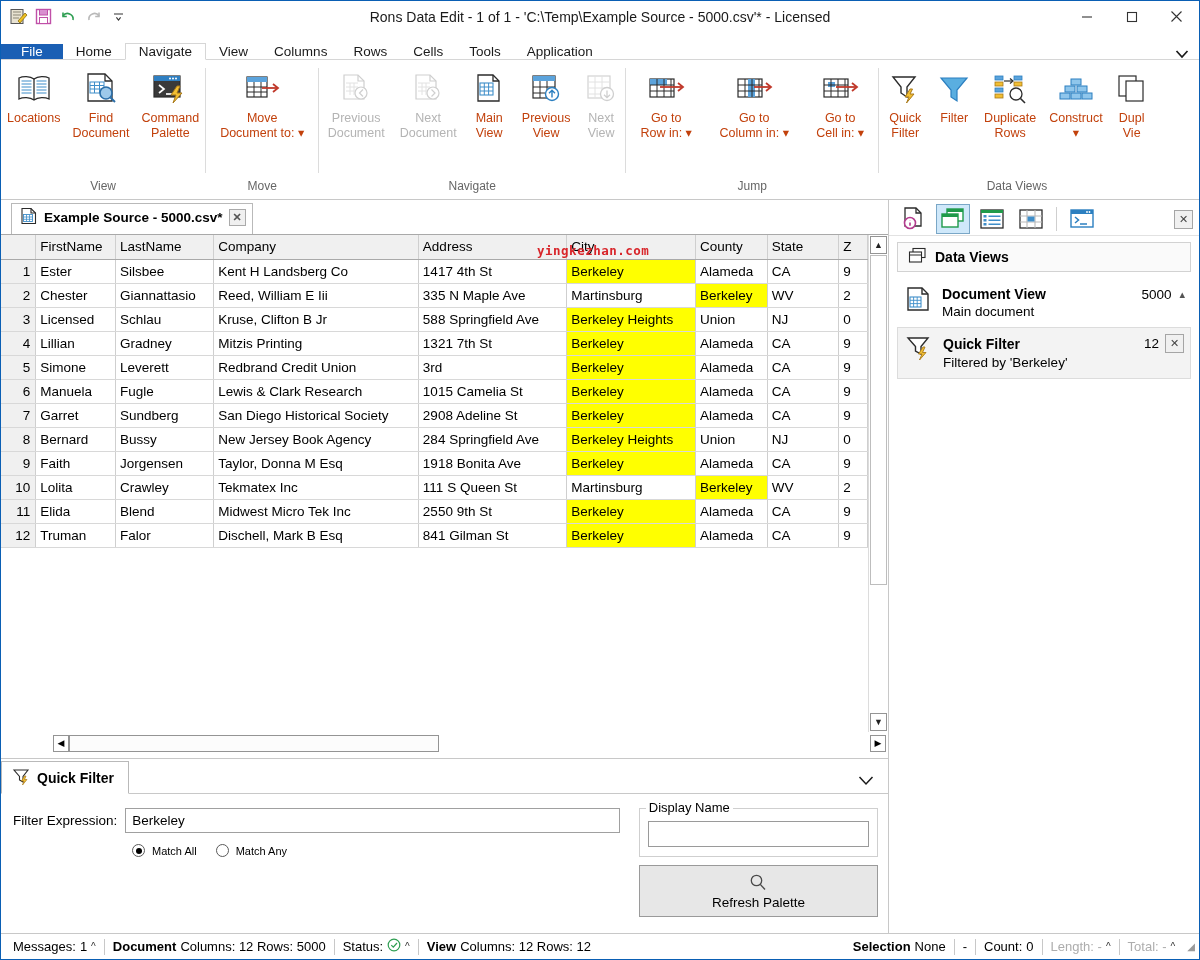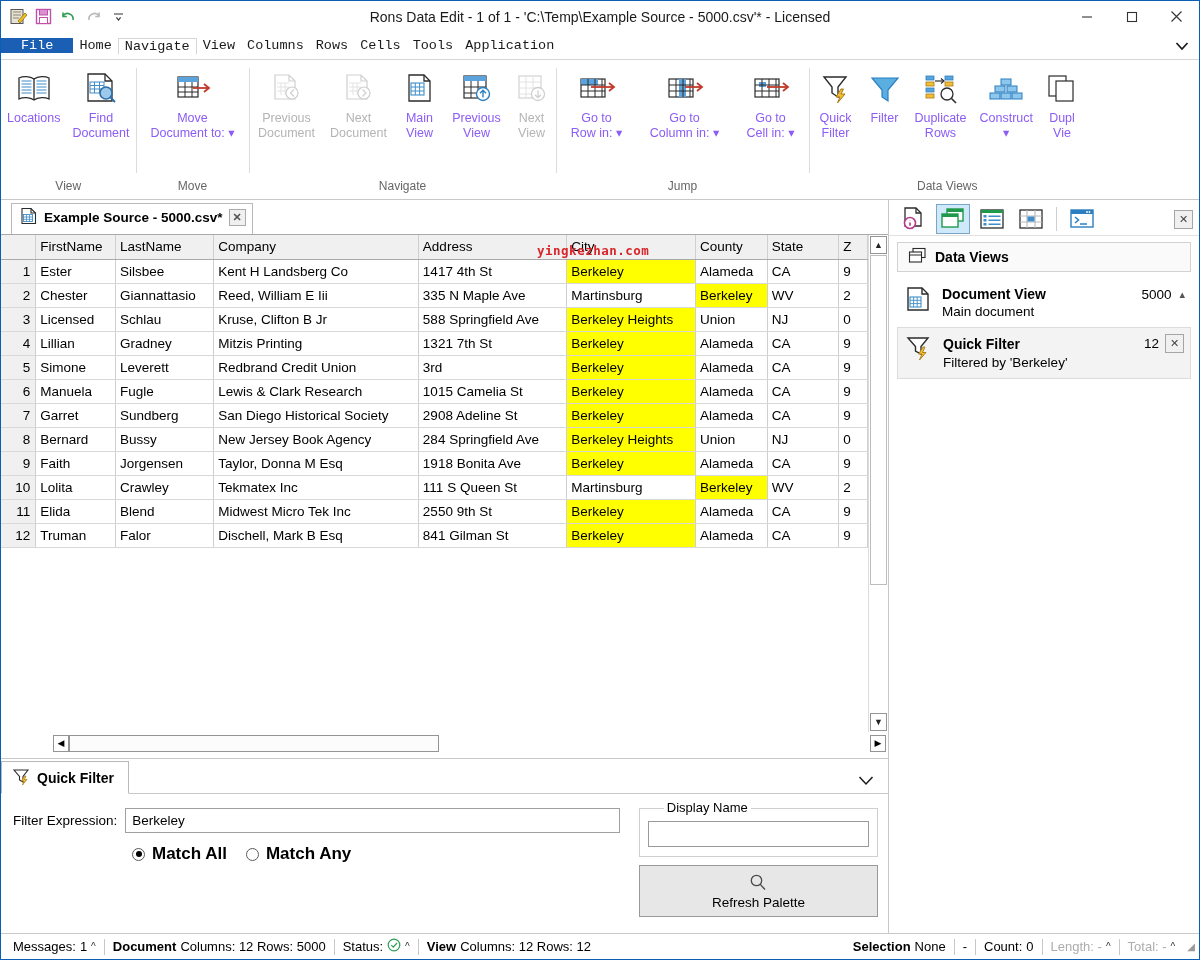--- a/index.html
+++ b/index.html
@@ -33,27 +33,26 @@
   .title-text {
     position:absolute; left:0; right:0; text-align:center;
     font-size:14px; color:#1a1a1a; pointer-events:none;
   }
   .wincontrols { margin-left:auto; display:flex; height:31px; }
   .wbtn { width:45px; height:31px; display:flex; align-items:center; justify-content:center; }
   .wbtn svg { display:block; }
 
   
   .tabstrip {
-    height:28px; min-height:28px; display:flex; align-items:center;
+    height:28px; min-height:28px; display:flex; align-items:flex-end;
     background:#ffffff; position:relative;
     border-bottom:1px solid #d6d6d6;
-    font-family:Liberation Mono, monospace;
   }
   .tab {
-    padding:0 6px; display:flex; align-items:center; font-size:13.5px;
+    padding:0 13px; display:flex; align-items:center; font-size:13.5px;
     color:#1a1a1a; position:relative;
   }
   .tab.file { background:#1a5fb4; color:#fff; padding:0 20px; font-size:13.5px; }
   .tab.active {
     background:#fff;
     border-left:1px solid #d6d6d6; border-right:1px solid #d6d6d6; border-top:1px solid #d6d6d6;
     margin-bottom:-1px; border-bottom:1px solid #fff;
   }
   .ribbon-collapse { margin-left:auto; width:34px; display:flex; align-items:center; justify-content:center; }
 
@@ -65,21 +64,21 @@
   }
   .rgroup { display:flex; flex-direction:column; position:relative; }
   .rgroup-items { display:flex; flex:1; align-items:flex-start; padding-top:7px; }
   .rgroup-label {
     text-align:center; font-size:12px; color:#666; height:21px; line-height:17px;
   }
   .rsep { width:1px; background:#dcdcdc; margin:8px 0 26px 0; }
   .rbtn {
     width:auto; min-width:56px; padding:0 6px;
     display:flex; flex-direction:column; align-items:center;
-    font-size:12.5px; line-height:15px; color:#8b5cf6; text-align:center;
+    font-size:12.5px; line-height:15px; color:#c2410c; text-align:center;
   }
   .rbtn .ic { height:44px; display:flex; align-items:center; justify-content:center; }
   .rbtn.dis { color:#b4b4b4; }
   .rbtn .lbl { white-space:pre-line; }
 
   
   .body-split { flex:1; display:flex; min-height:0; background:#fff; }
   .left-pane { width:888px; min-width:888px; display:flex; flex-direction:column; min-height:0;
                border-right:1px solid #c8c8c8; }
 
@@ -152,31 +151,31 @@
            font-weight:bold; font-size:14px; margin-bottom:-1px; }
   .qf-chev { margin-left:auto; padding:0 14px 4px 0; }
   .qfbody { flex:1; display:flex; padding:14px 10px 6px 12px; gap:8px; }
   .qfleft { width:620px; }
   .qfrow1 { display:flex; align-items:center; gap:8px; }
   .qflabel { font-size:13.5px; }
   .qfinput {
     width:495px; height:25px; border:1px solid #a0a0a0; background:#fff;
     display:flex; align-items:center; padding:0 6px; font-size:13.5px;
   }
-  .qfopts { margin-top:11px; padding-left:119px; font-size:17px;font-weight:bold; }
+  .qfopts { margin-top:11px; padding-left:119px; font-size:11px; }
   .optrow { display:flex; align-items:center; gap:7px; }
   .optrow + .optrow { margin-top:9px; }
   .radio { width:13px; height:13px; border:1px solid #5a5a5a; border-radius:50%; background:#fff;
            display:inline-flex; align-items:center; justify-content:center; }
   .radio i { width:6px; height:6px; border-radius:50%; background:#000; display:block; }
   .chk { width:13px; height:13px; border:1px solid #5a5a5a; background:#fff; display:inline-block; }
   .opt-gap { margin-left:12px; }
   .qfright { width:240px; display:flex; flex-direction:column; gap:8px; }
   .fieldset { border:1px solid #cfcfcf; padding:6px 8px 9px 8px; position:relative; }
-  .fieldset .legend { position:absolute; top:-9px; left:24px; background:#fff; padding:0 3px; font-size:13px; }
+  .fieldset .legend { position:absolute; top:-9px; left:6px; background:#fff; padding:0 3px; font-size:13px; }
   .fieldset .inner-input { height:26px; border:1px solid #9a9a9a; background:#fff; margin-top:6px; }
   .refreshbtn {
     height:52px; border:1px solid #9a9a9a; background:#e7e7e7;
     display:flex; flex-direction:column; align-items:center; justify-content:center;
     font-size:13.5px; gap:1px;
   }
 
   
   .right-pane { flex:1; display:flex; flex-direction:column; background:#fff; min-width:0; }
   .rp-toolbar { height:36px; min-height:36px; display:flex; align-items:center;
@@ -319,20 +318,36 @@
               <path d="M5 3 H22 L29 10 V30 H5 Z" fill="#fff" stroke="#2b2b2b" stroke-width="1.3"></path>
               <path d="M22 3 V10 H29" fill="none" stroke="#2b2b2b" stroke-width="1.3"></path>
               <rect x="7" y="11" width="14" height="11" fill="#fff" stroke="#3f8ec9" stroke-width="1"></rect>
               <path d="M7 14.5h14M7 18h14M11.5 11v11M16.5 11v11" stroke="#3f8ec9" stroke-width="1"></path>
               <circle cx="23" cy="22" r="6" fill="#9ec9ea" stroke="#2b6ea8" stroke-width="1.6"></circle>
               <path d="M27.5 26.5 L32 31" stroke="#2b6ea8" stroke-width="2"></path>
             </svg>
           </span>
           <span class="lbl">Find
 Document</span>
+        </div>
+        <div class="rbtn">
+          <span class="ic">
+            <svg width="38" height="34" viewBox="0 0 38 34">
+              <rect x="3" y="4" width="26" height="21" fill="#3a3a3a" stroke="#2b2b2b" stroke-width="1.2"></rect>
+              <rect x="3" y="4" width="26" height="5" fill="#2e7fc2"></rect>
+              <circle cx="22" cy="6.5" r="1" fill="#fff"></circle>
+                <circle cx="25" cy="6.5" r="1" fill="#fff"></circle>
+                <circle cx="19" cy="6.5" r="1" fill="#fff"></circle>
+              <path d="M8 13 L13 17 L8 21" fill="none" stroke="#fff" stroke-width="1.7"></path>
+              <path d="M15 22 h8" stroke="#fff" stroke-width="1.7"></path>
+              <path d="M26 14 L20 23 L25 23 L22 31 L31 21 L26 21 L29 14 Z" fill="#f2bf33" stroke="#a8791a" stroke-width="1"></path>
+            </svg>
+          </span>
+          <span class="lbl">Command
+Palette</span>
         </div>
       </div>
       <div class="rgroup-label">View</div>
     </div>
     <div class="rsep"></div>
 
     <div class="rgroup">
       <div class="rgroup-items">
         <div class="rbtn" style="min-width:112px">
           <span class="ic">

